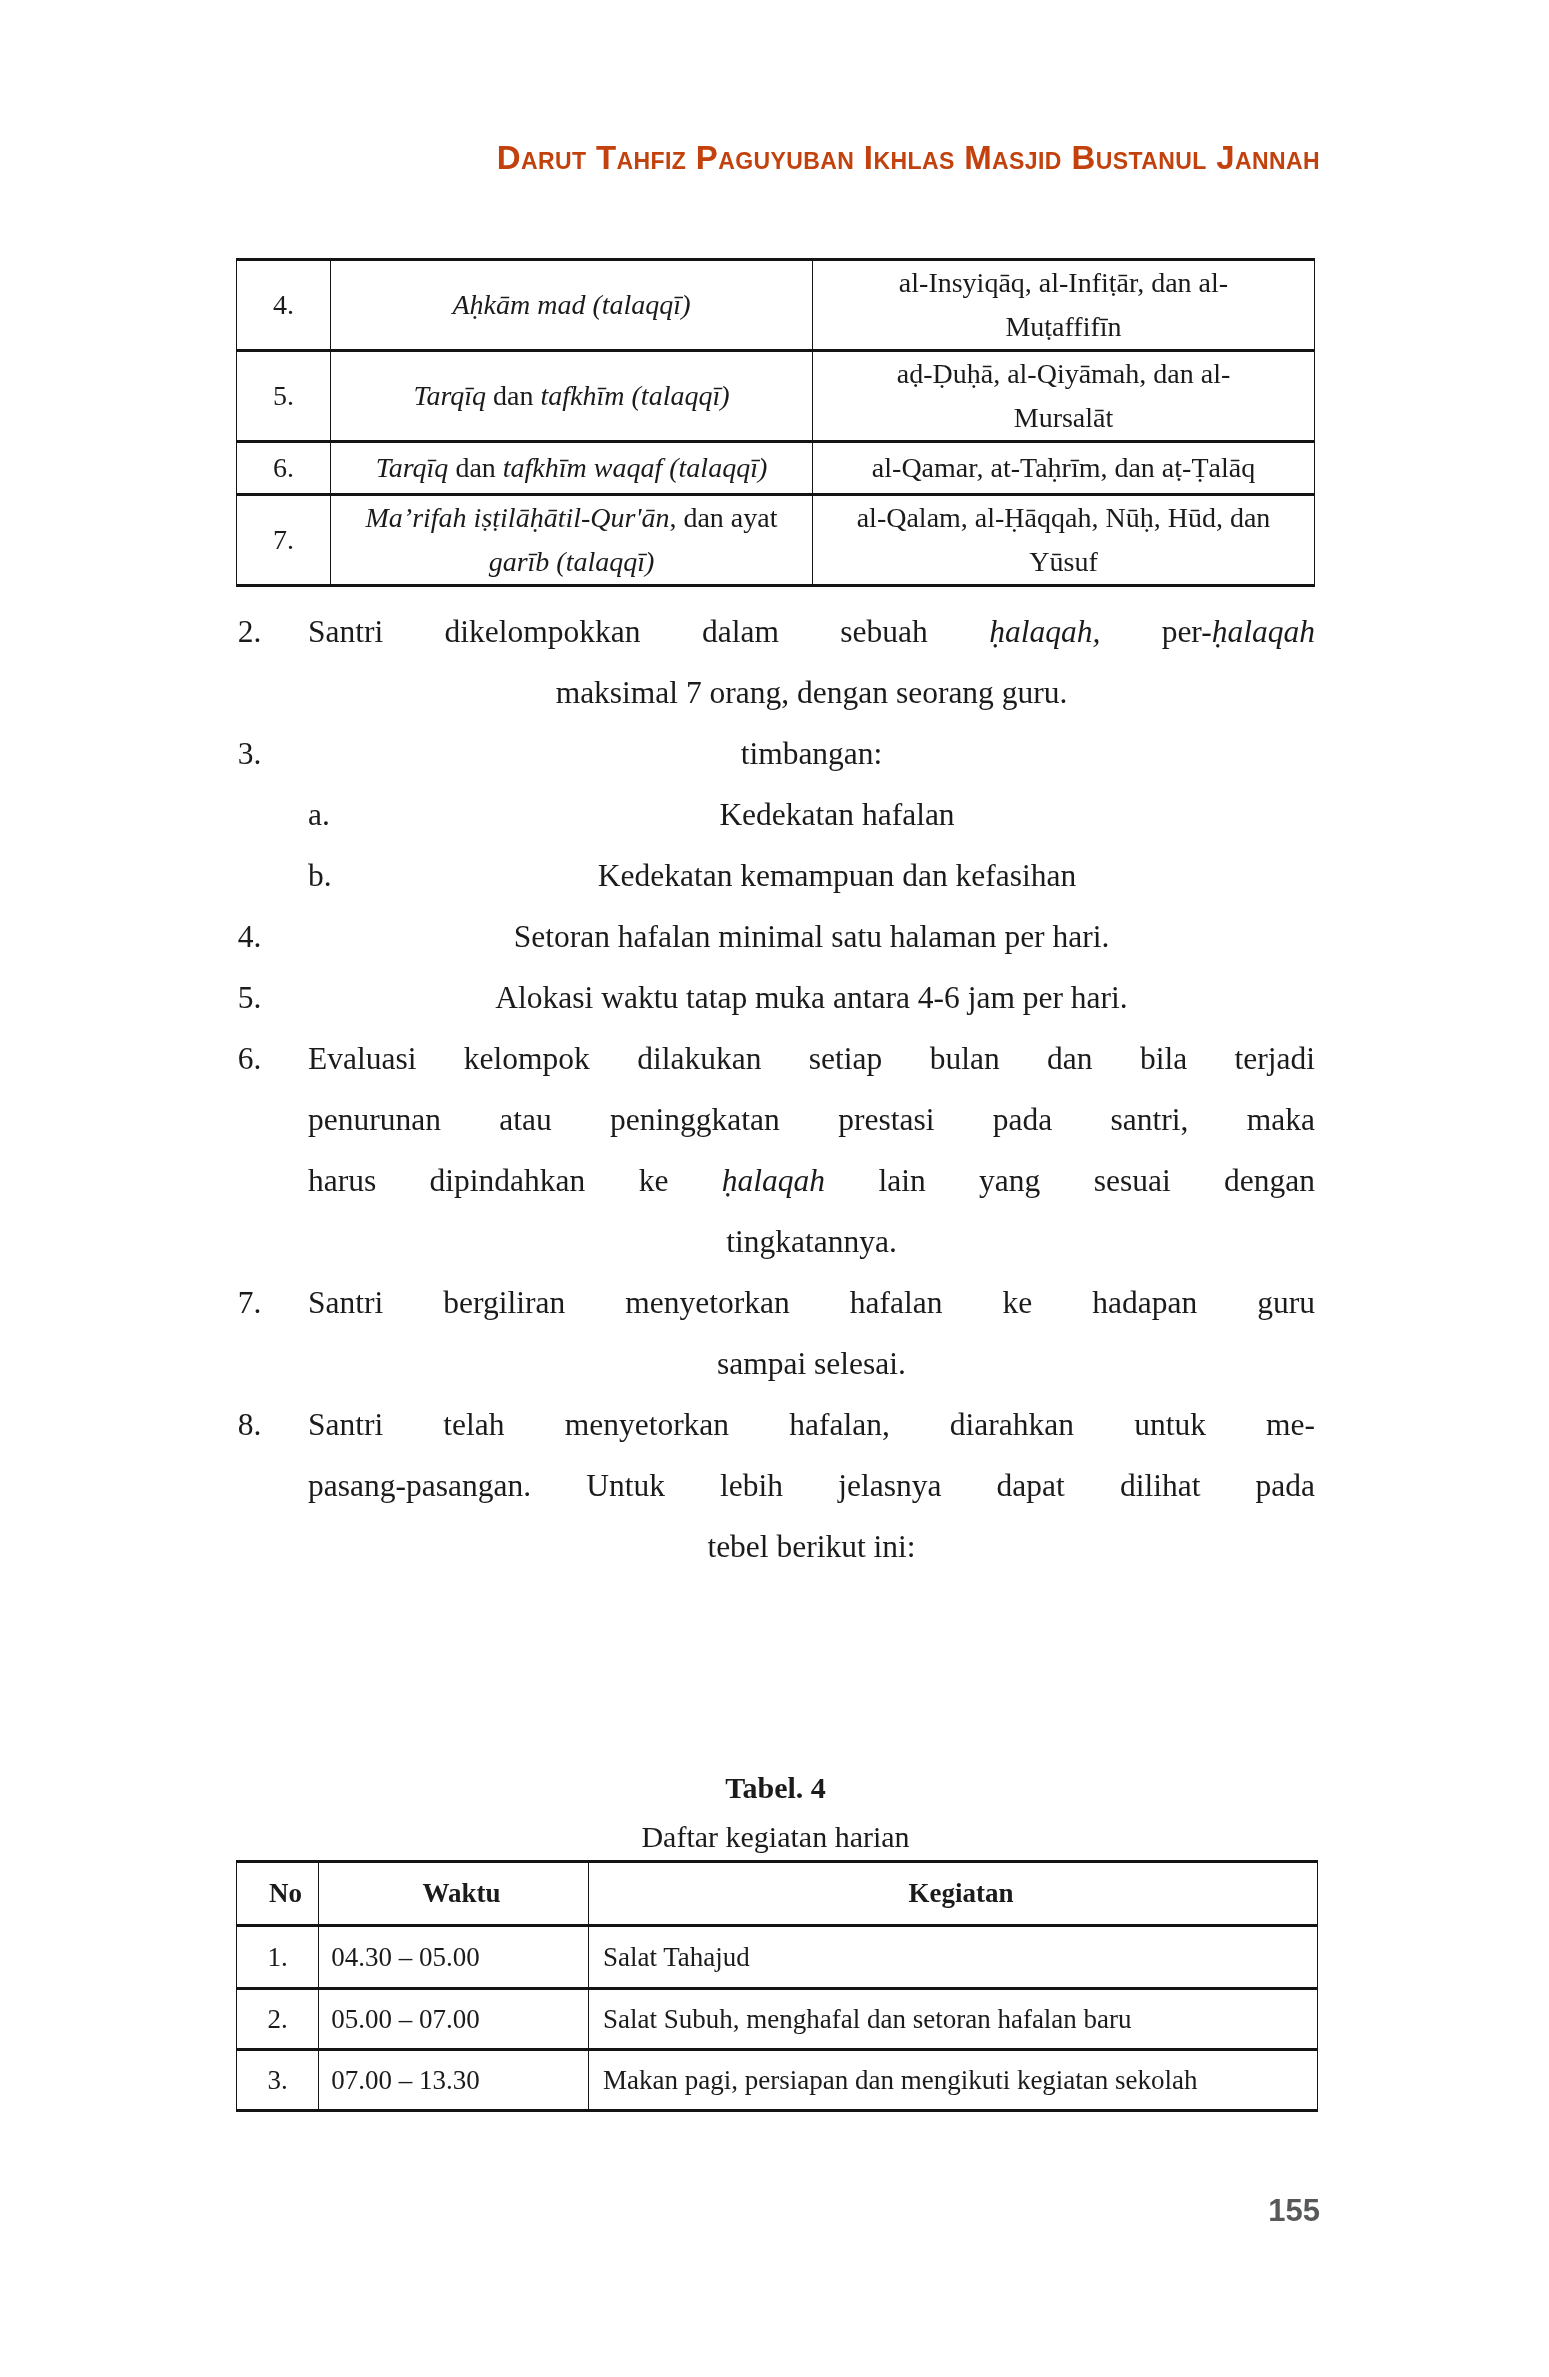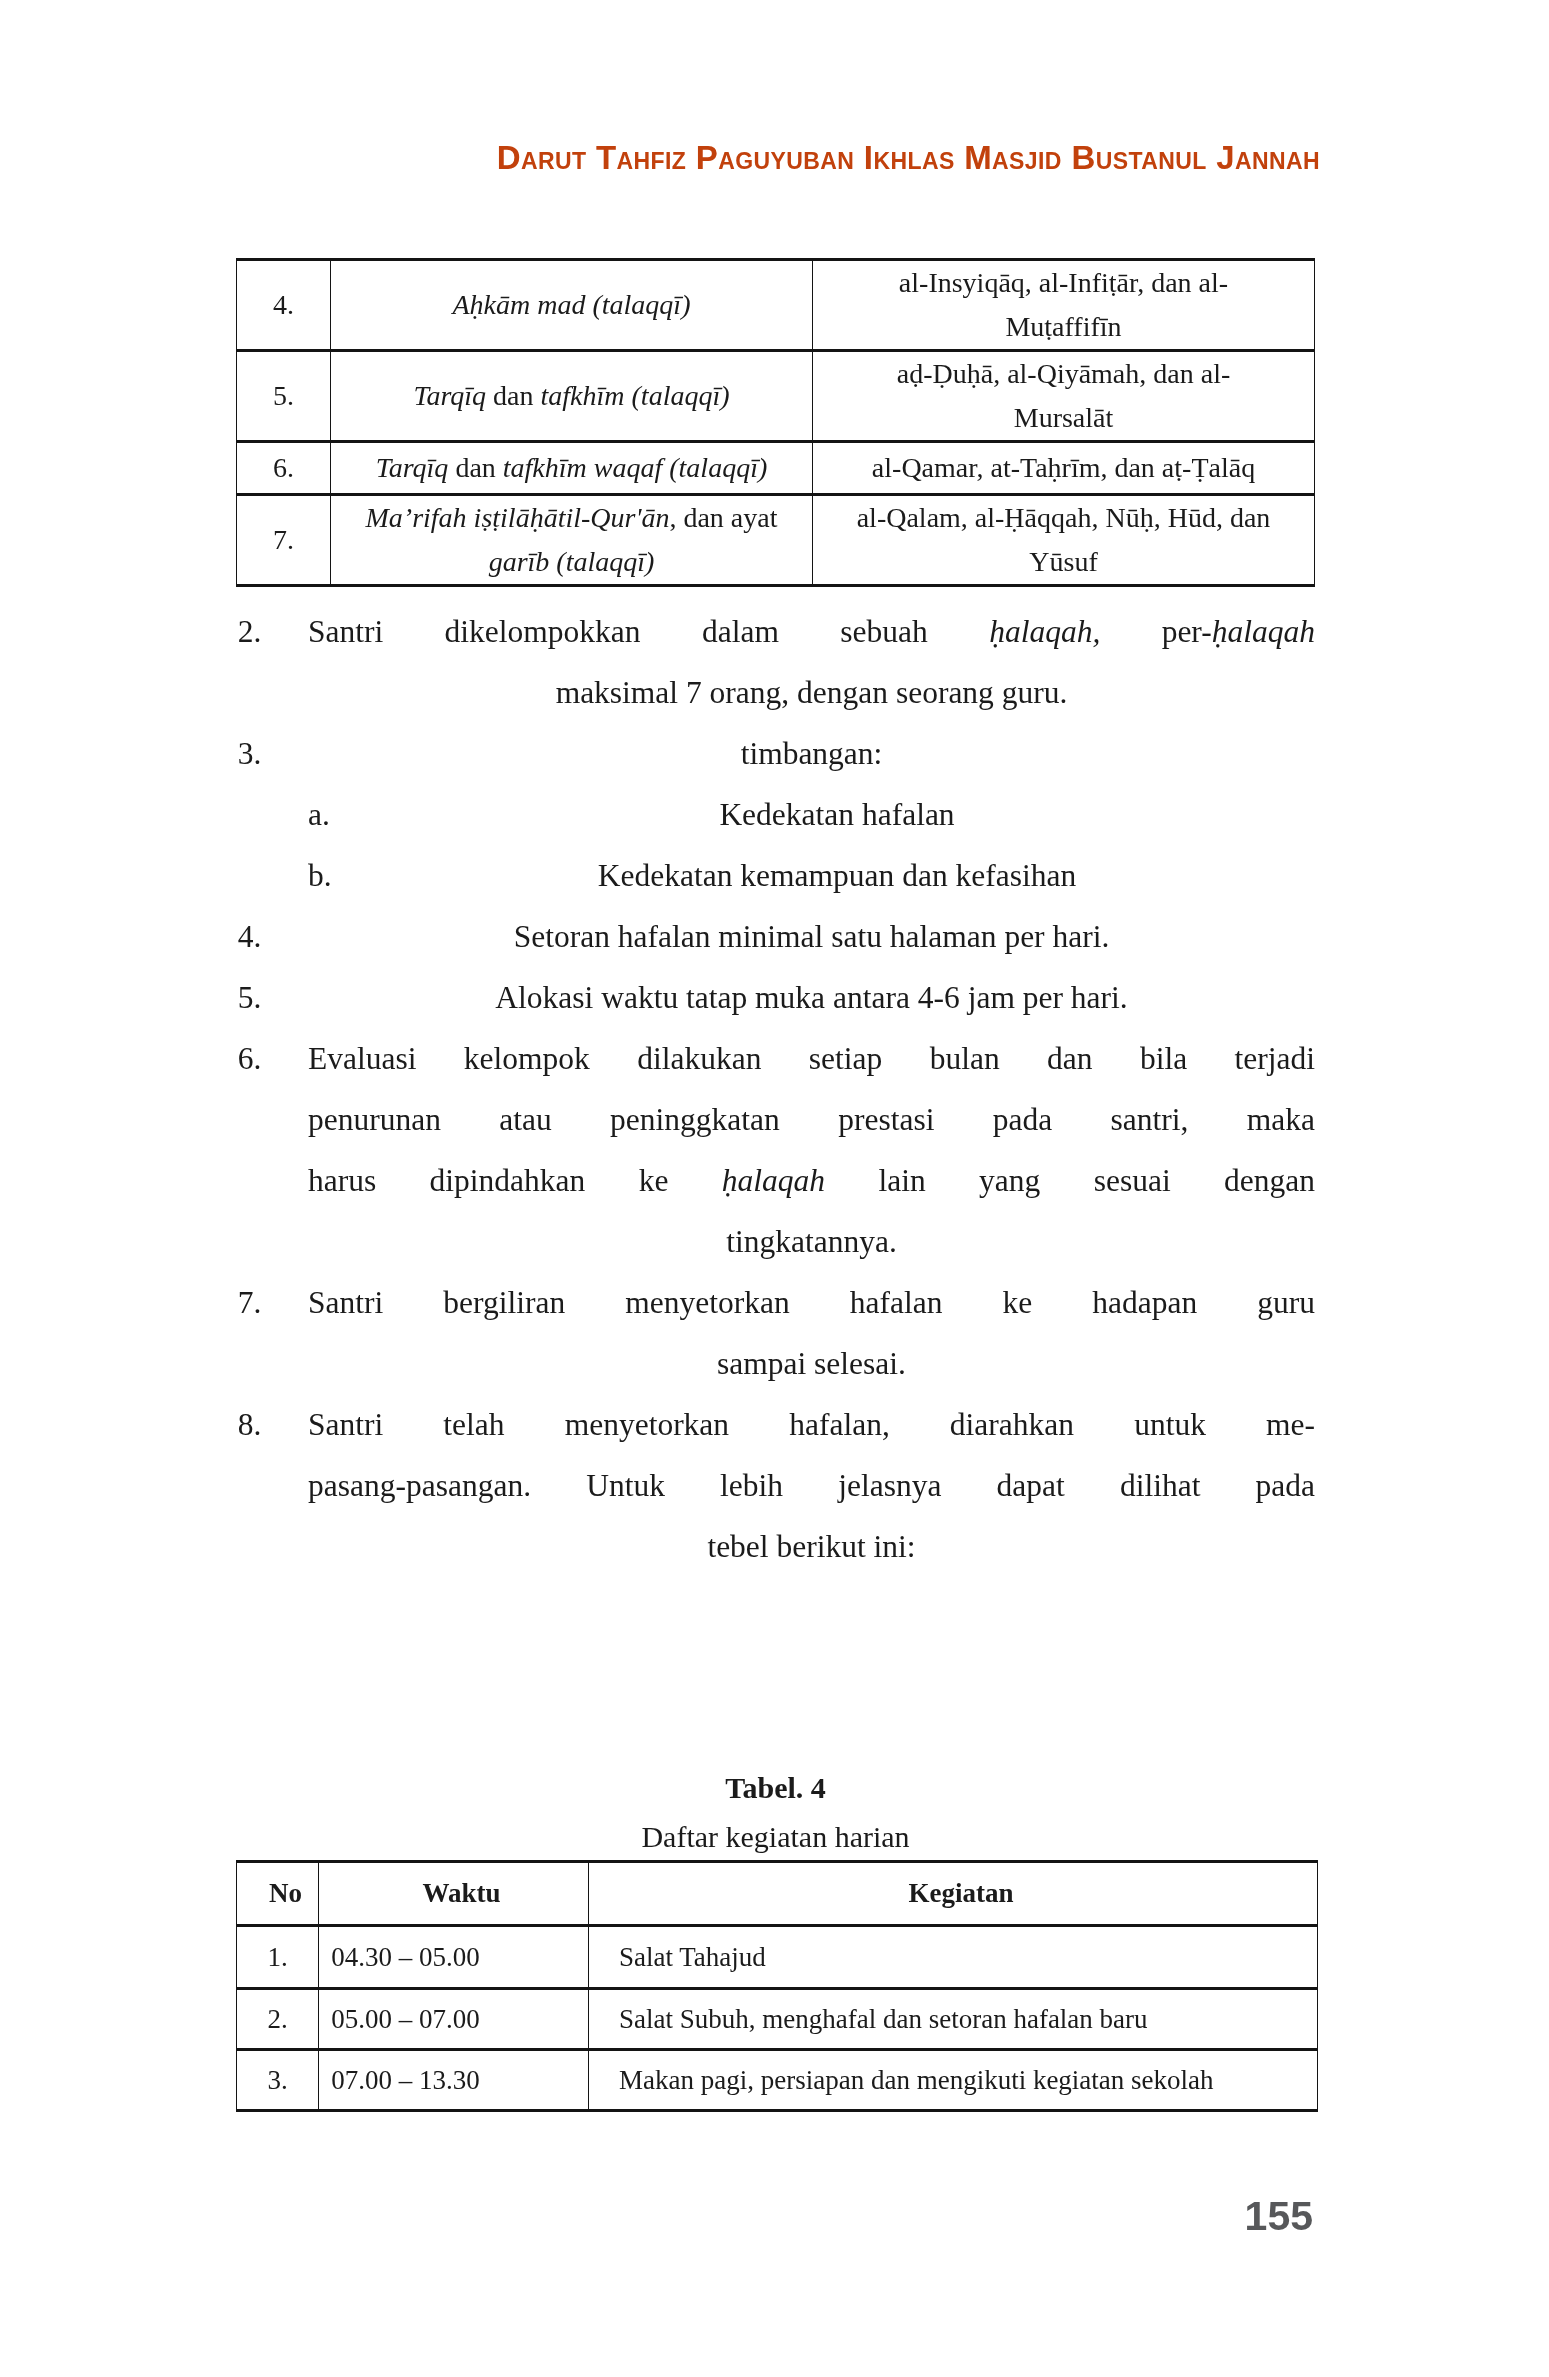--- a/index.html
+++ b/index.html
@@ -19,40 +19,40 @@
   table{border-collapse:collapse;table-layout:fixed;}
   td,th{border:1.8px solid #141414;border-top-width:3.5px;border-bottom-width:3.5px;
         vertical-align:middle;padding:0;}
   .t-top{position:absolute;left:236px;top:258px;width:1078px;font-size:28px;}
   .t-top td{text-align:center;line-height:44px;}
   .t-top .c-no{font-size:28px;}
   .t-bottom{position:absolute;left:236px;top:1860px;width:1081px;font-size:27px;}
   .t-bottom th{font-weight:bold;text-align:center;font-size:27px;padding-left:16px;}
   .t-bottom .c-no{text-align:center;}
   .t-bottom .c-waktu{text-align:left;padding-left:12.3px;}
-  .t-bottom .c-keg{text-align:left;padding-left:30px;}
+  .t-bottom .c-keg{text-align:left;padding-left:14px;}
   .it{font-style:italic;}
   
   .list{position:absolute;left:236px;top:601px;width:1079px;
         font-size:31.5px;line-height:61px;}
   .li{position:relative;padding-left:72px;}
   .li>.num{position:absolute;left:1.8px;top:0;}
   .jl{text-align:justify;text-align-last:justify;}
   .pl{text-align:center;}
   .sub{position:relative;padding-left:51px;}
   .sub>.num{position:absolute;left:0;top:0;}
   
   .tbl-title{position:absolute;left:236px;top:1763px;width:1079px;
              text-align:center;font-weight:bold;font-size:30px;line-height:49px;}
   .tbl-sub{position:absolute;left:236px;top:1812px;width:1079px;
            text-align:center;font-size:30px;line-height:49px;}
   
-  .page-num{position:absolute;left:229px;top:2193px;width:1084px;text-align:right;
+  .page-num{position:absolute;left:236px;top:2193px;width:1084px;text-align:right;
             font-family:"Liberation Sans","DejaVu Sans",sans-serif;
-            font-weight:bold;font-size:41px;color:#57585a;}
+            font-weight:bold;font-size:31px;color:#57585a;}
 </style>
 </head>
 <body>
 
 <div class="page">
 
   <div class="running-head">Darut Tahfiz Paguyuban Ikhlas Masjid Bustanul Jannah</div>
 
   <table class="t-top">
     <colgroup>

